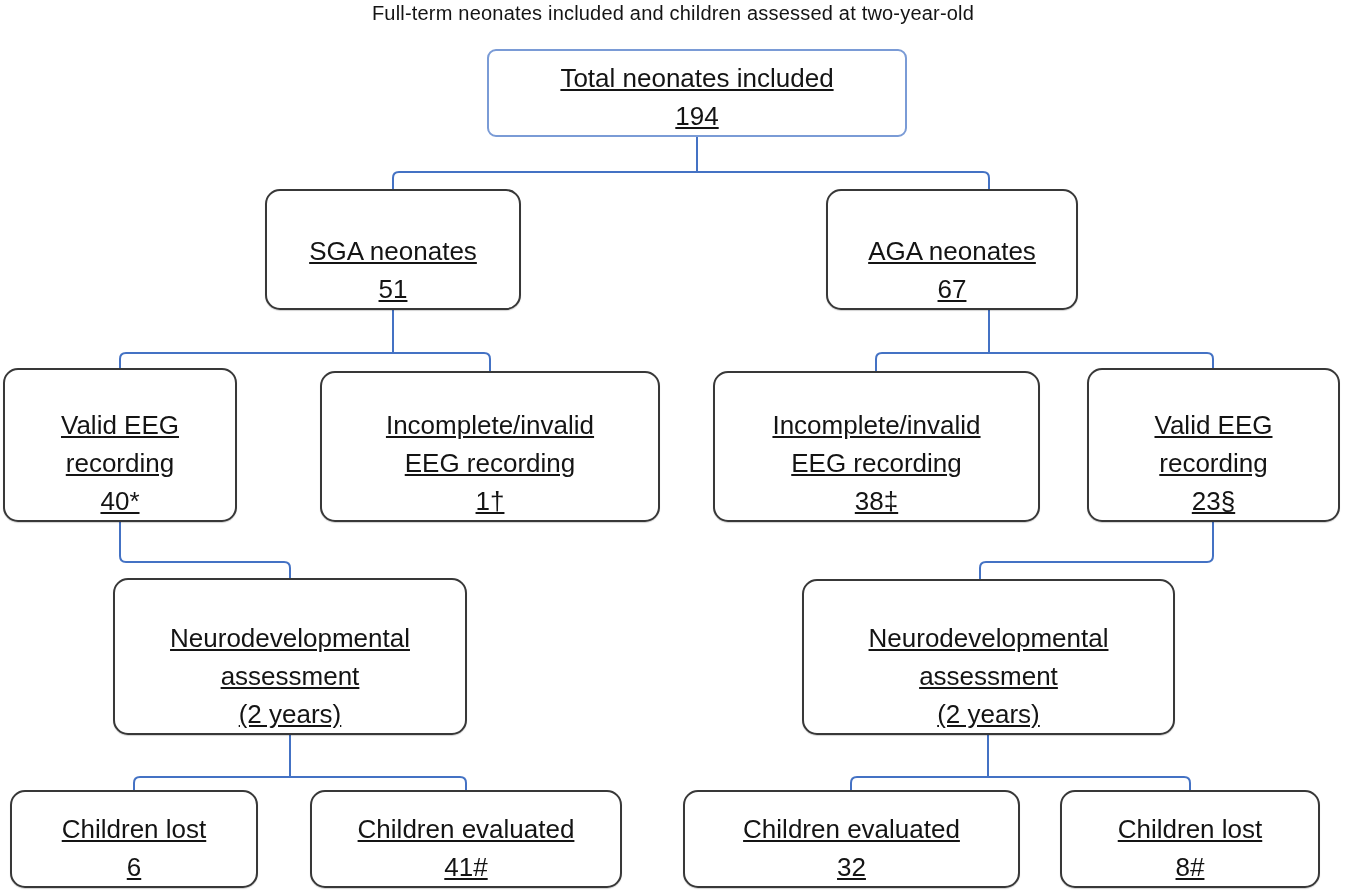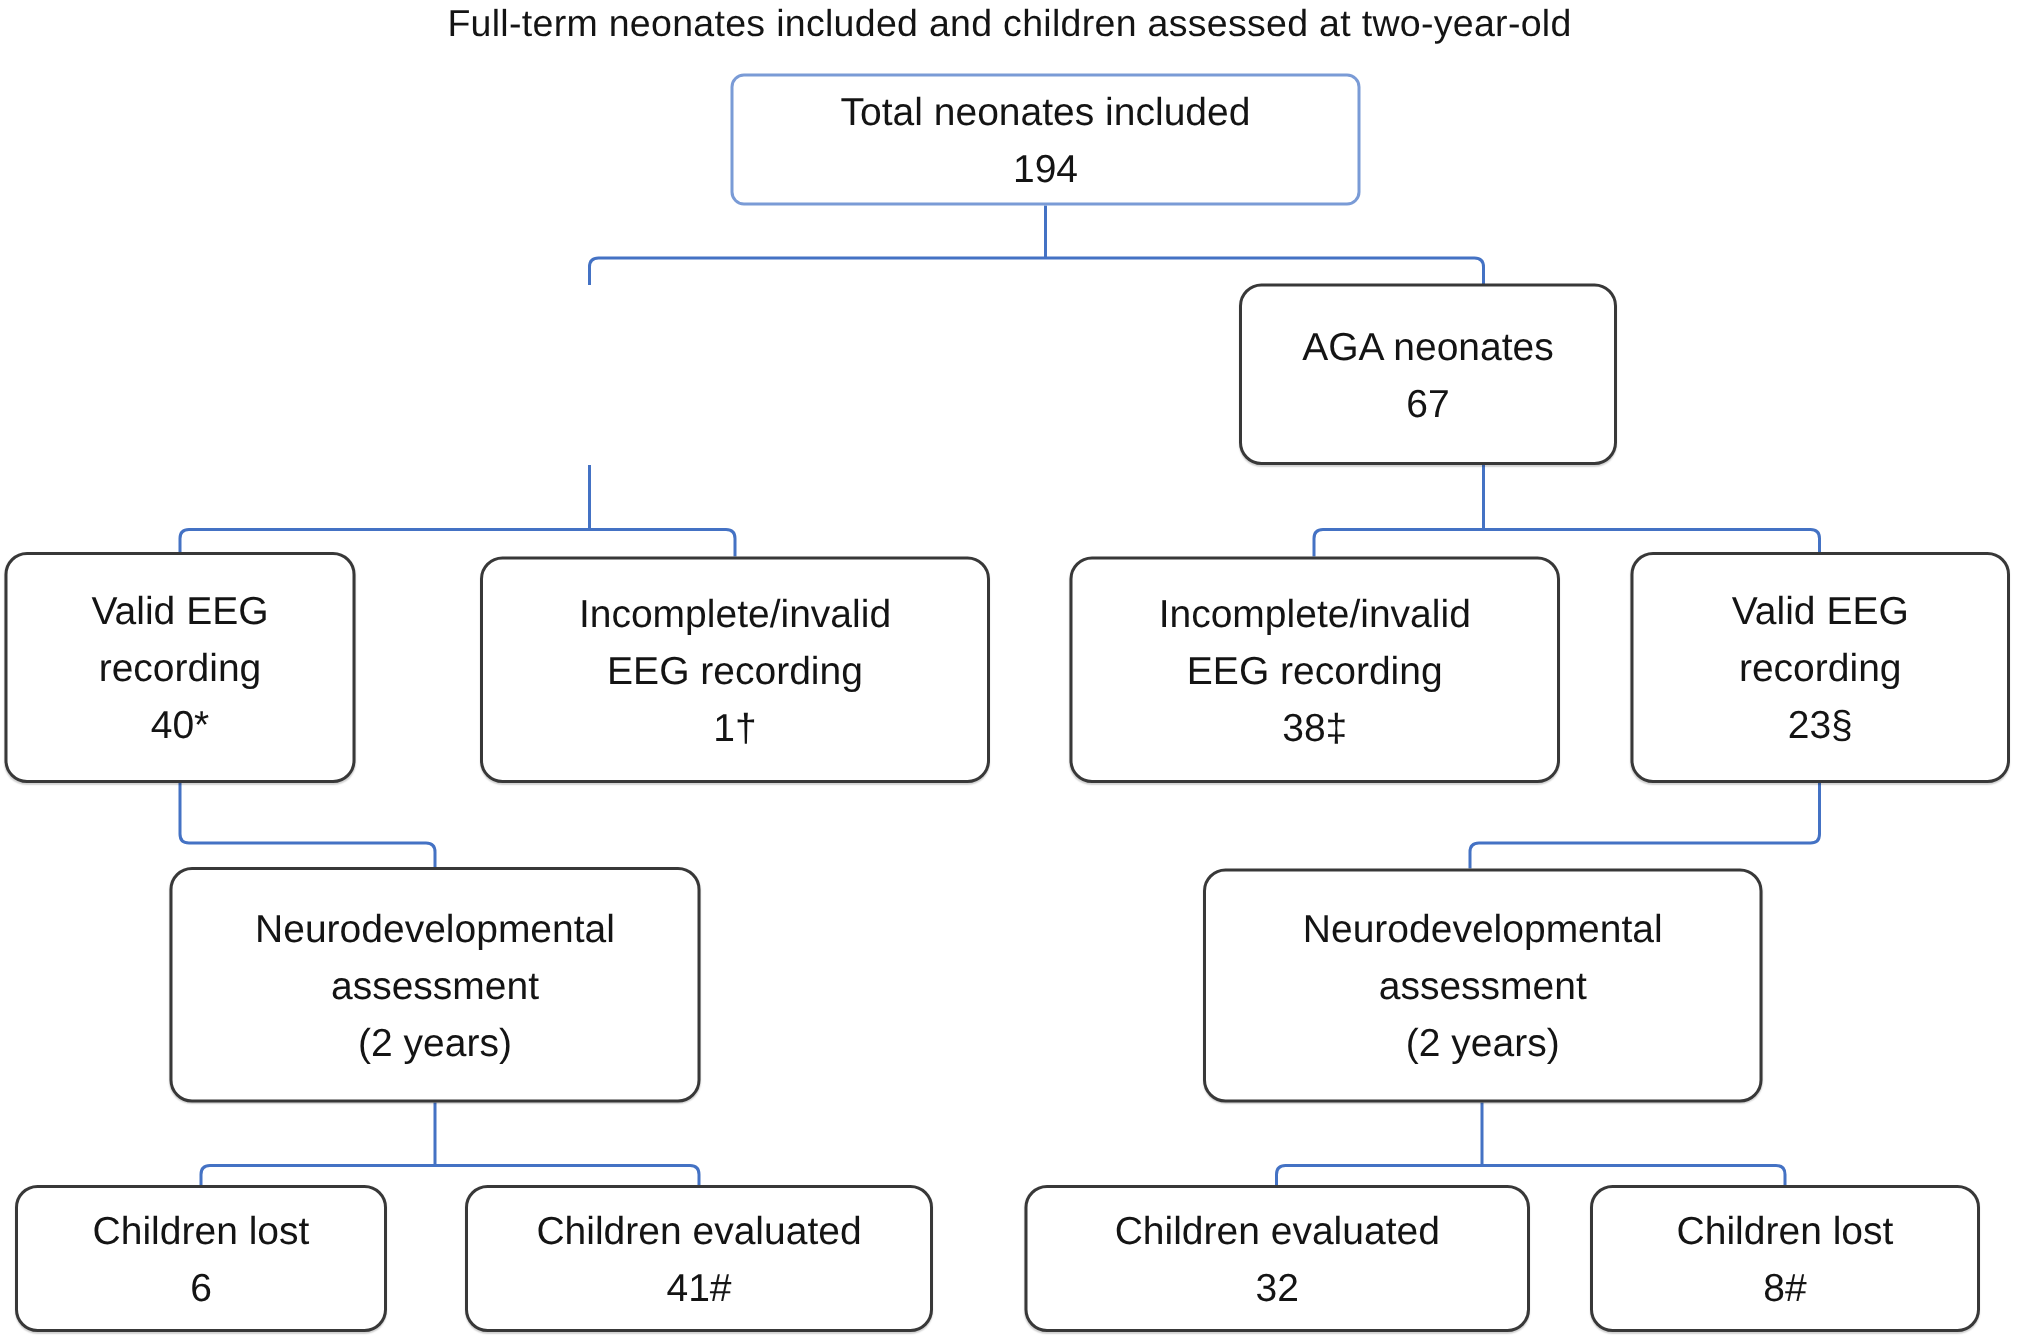--- a/index.html
+++ b/index.html
@@ -19,47 +19,48 @@
     position:relative;
     width:1346px;
     height:896px;
     background:var(--background);
     overflow:hidden;
   }
   .chart-title{
     position:absolute;
     left:0; top:2px; width:1346px;
     text-align:center;
-    font-size:25px;
+    font-size:20px;
     letter-spacing:0.2px;
     color:var(--text-color);
   }
   svg.connectors{
     position:absolute;
     left:0; top:0;
     width:1346px; height:896px;
   }
   svg.connectors path{
     fill:none;
     stroke:var(--connector-blue);
     stroke-width:2;
   }
   .node{
     position:absolute;
     background:var(--background);
     border:2px solid var(--node-border-dark);
     border-radius:15px;
     display:flex;
     flex-direction:column;
-    justify-content:center;
+    justify-content:flex-end;
     align-items:center;
     text-align:center;
     font-size:26px;
     line-height:38px;
     box-shadow:0 1px 1px rgba(0,0,0,0.18);
+    text-decoration:underline;
   }
   .node.root{
     border:2px solid var(--root-border-blue);
     border-radius:9px;
     box-shadow:none;
   }
   .nlabel{white-space:pre-line;}
   .nvalue{white-space:pre-line;}
 </style>
 </head>
@@ -77,20 +78,24 @@
     <path d="M1213 522 L1213 556 Q1213 562 1207 562 L986 562 Q980 562 980 568 L980 579"></path>
     <path d="M290 735 L290 777 M134 790 L134 783 Q134 777 140 777 L460 777 Q466 777 466 783 L466 790"></path>
     <path d="M988 735 L988 777 M851 790 L851 783 Q851 777 857 777 L1184 777 Q1190 777 1190 783 L1190 790"></path>
   </svg>
 
   <div class="node root" style="left:487px;top:49px;width:420px;height:88px;">
     <div class="nlabel">Total neonates included</div>
     <div class="nvalue">194</div>
   </div>
 
+  <div class="node" style="left:265px;top:189px;width:256px;height:121px;">
+    <div class="nlabel">SGA neonates</div>
+    <div class="nvalue">51</div>
+  </div>
 
   <div class="node" style="left:826px;top:189px;width:252px;height:121px;">
     <div class="nlabel">AGA neonates</div>
     <div class="nvalue">67</div>
   </div>
 
   <div class="node" style="left:3px;top:368px;width:234px;height:154px;">
     <div class="nlabel">Valid EEG
 recording</div>
     <div class="nvalue">40*</div>

